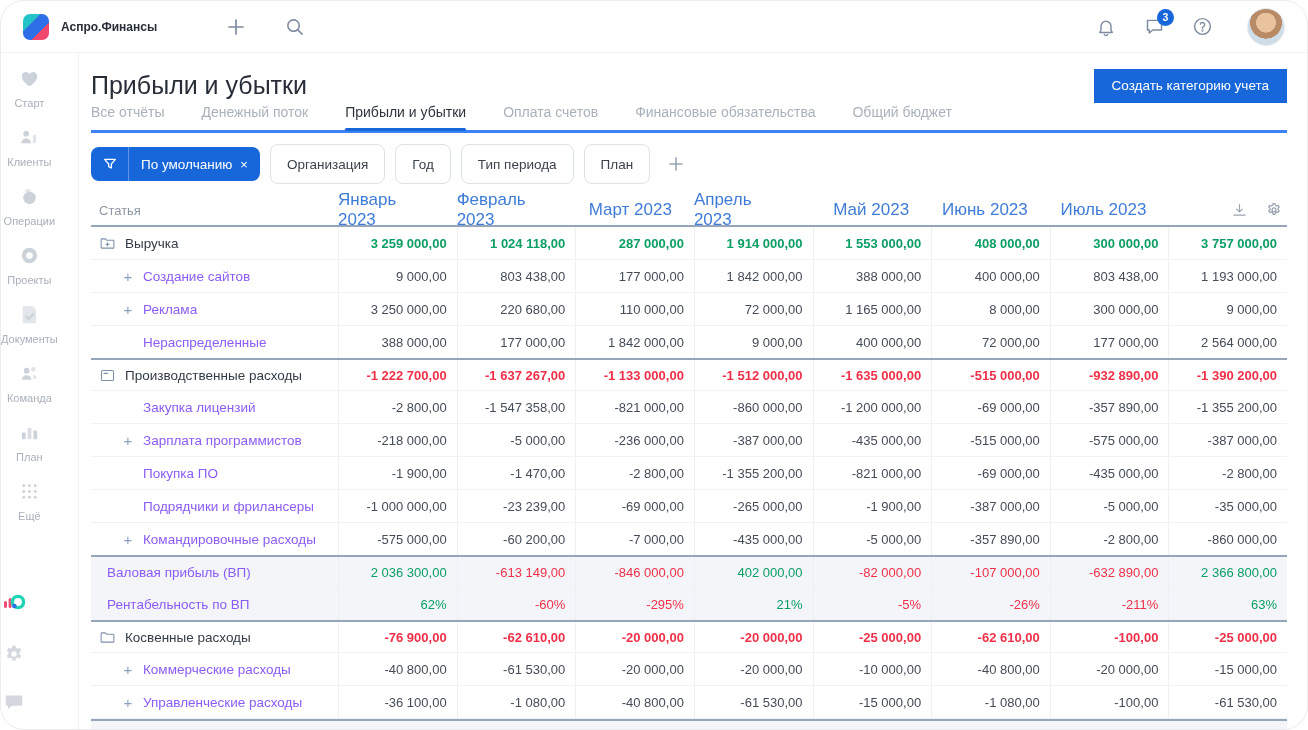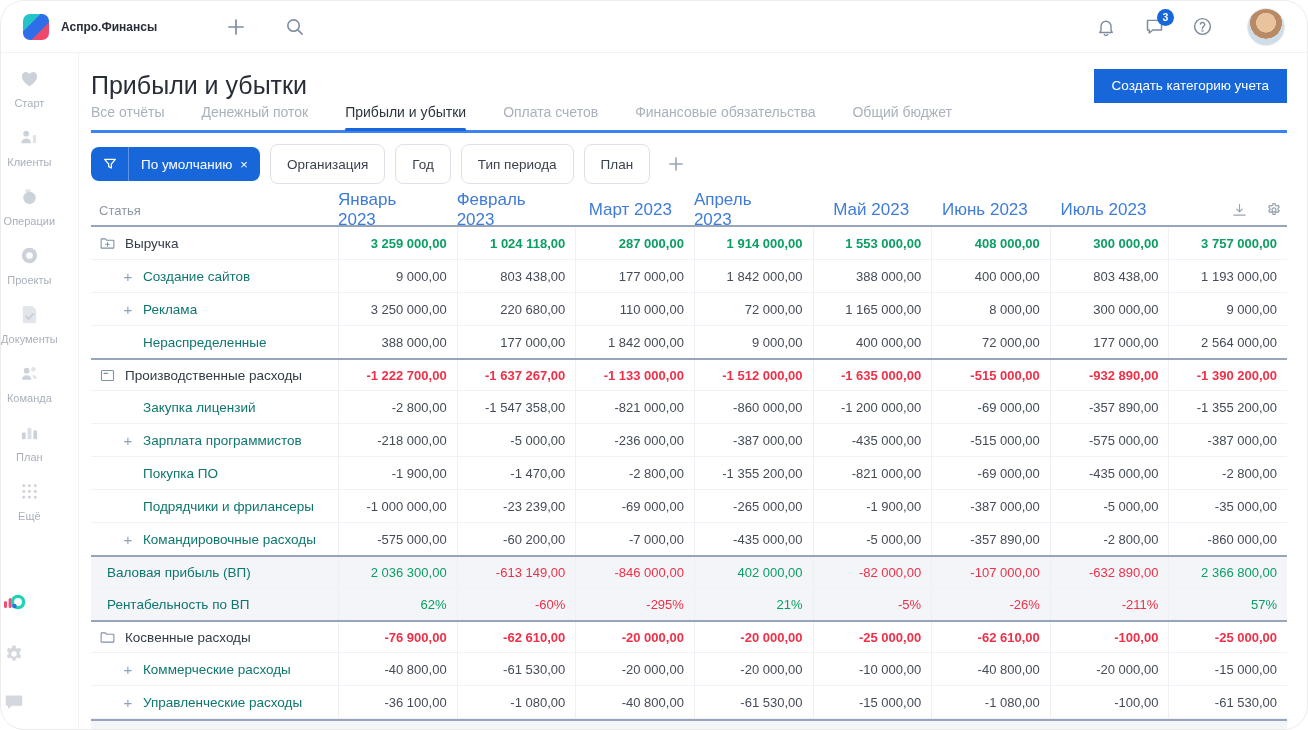--- a/index.html
+++ b/index.html
@@ -61,21 +61,21 @@
   .drow{height:33px;border-bottom:1px solid #f0f2f5;background:#fff;}
   .drow.summary{background:var(--summarybg);}
   .drow.divider-top{border-top:2px solid var(--divider);margin-top:-1px;}
   .cell-article{display:flex;align-items:center;overflow:hidden;white-space:nowrap;cursor:pointer;}
   .cell-article .fold{margin-left:8px;margin-right:9px;display:flex;flex:0 0 auto;}
   .cell-article .fold svg{stroke:#7e90aa;fill:none;stroke-width:1.5;stroke-linejoin:round;stroke-linecap:round;}
   .cell-article.child{padding-left:30px;}
   .cell-article.summary{padding-left:16px;}
   .plus{width:14px;margin-right:8px;color:#8aa0c0;font-size:15px;line-height:1;flex:0 0 auto;text-align:center;}
   .plus.hidden{visibility:hidden;}
-  .a-label{font-size:13.5px;color:#0f766e;}
+  .a-label{font-size:13.5px;color:#8b5cf6;}
   .drow.section .a-label{font-weight:500;color:#333b46;}
   .cell-val{display:flex;align-items:center;justify-content:flex-end;padding-right:10px;border-left:1px solid #edf0f4;font-size:13px;color:#444c58;white-space:nowrap;overflow:hidden;}
   .drow.section .cell-val{font-weight:700;}
   .drow.section.positive .cell-val{color:var(--green);}
   .drow.section.negative .cell-val{color:var(--red);}
   .drow.summary .cell-val{font-weight:500;}
   .val-pos{color:var(--green) !important;}
   .val-neg{color:var(--red) !important;}
   .table-bottom{border-top:2px solid var(--divider);height:12px;background:var(--summarybg);}
 </style>
@@ -444,21 +444,21 @@
               <div class="cell-article summary">
         <span class="a-label">Рентабельность по ВП</span>
               </div>
               <div class="cell-val val-pos">62%</div>
               <div class="cell-val val-neg">-60%</div>
               <div class="cell-val val-neg">-295%</div>
               <div class="cell-val val-pos">21%</div>
               <div class="cell-val val-neg">-5%</div>
               <div class="cell-val val-neg">-26%</div>
               <div class="cell-val val-neg">-211%</div>
-              <div class="cell-val val-pos">57%</div>
+              <div class="cell-val val-pos">63%</div>
             </div>
             <div class="trow drow section negative divider-top">
               <div class="cell-article section">
         <span class="fold">
                   <svg width="17" height="17" viewBox="0 0 24 24">
                     <path d="M3 6.5a1 1 0 0 1 1-1h5l2 2h9a1 1 0 0 1 1 1v9a1 1 0 0 1-1 1H4a1 1 0 0 1-1-1z"></path>
                   </svg>
                 </span>
         <span class="a-label">Косвенные расходы</span>
               </div>

